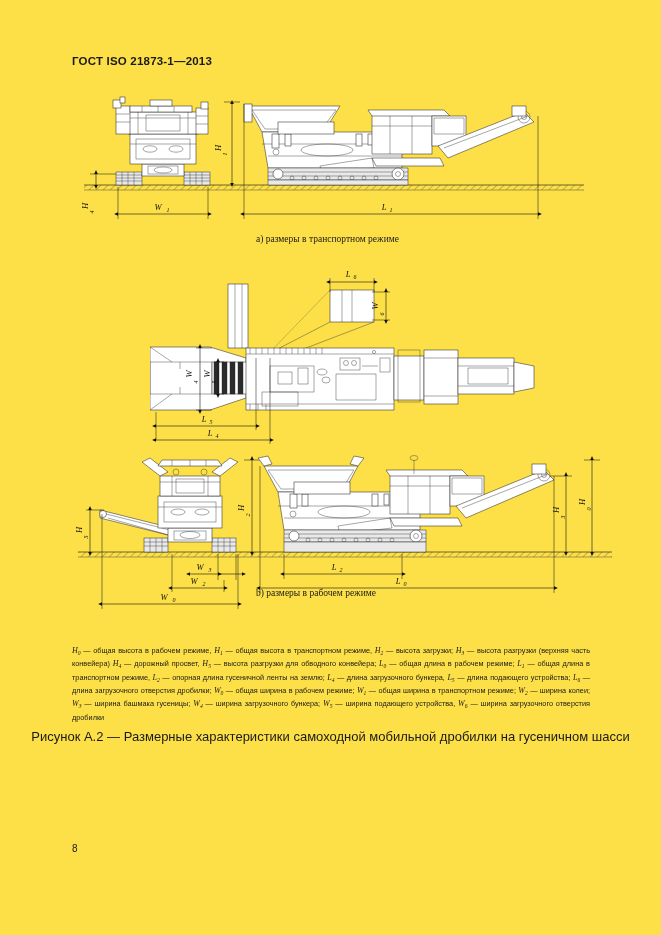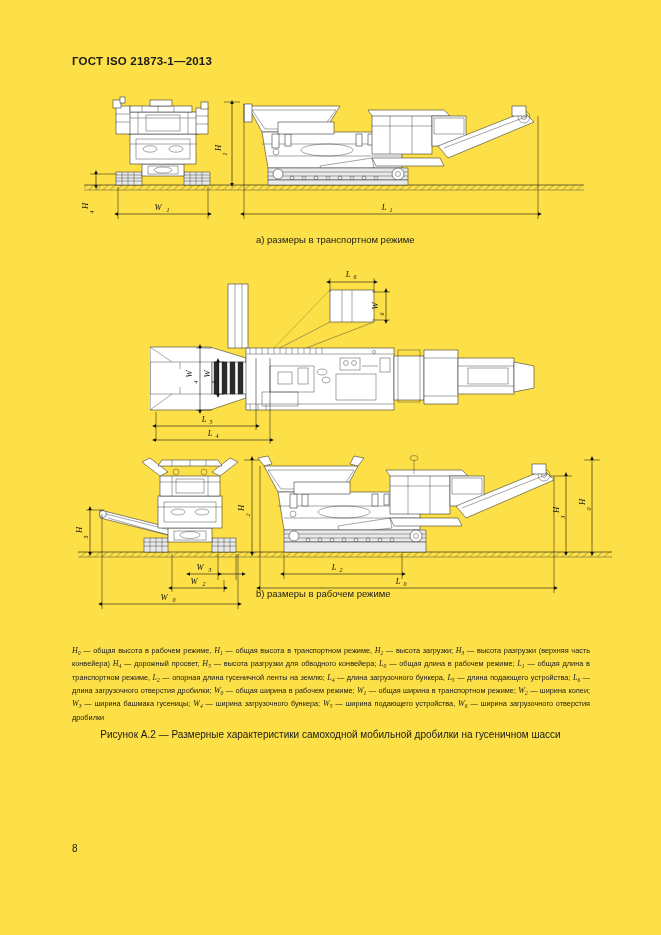--- a/index.html
+++ b/index.html
@@ -40,20 +40,21 @@
   #fig-b-top { left: 150px; top: 262px; width: 460px; height: 185px; }
   #fig-b-bottom { left: 72px; top: 452px; width: 545px; height: 165px; }
 
   .figure-block svg { display: block; }
 
   
   .sub-caption {
     position: absolute;
     font-size: 9.5px;
     white-space: nowrap;
+    font-family: Liberation Serif, serif;
   }
   #caption-a { left: 256px; top: 234px; }
   #caption-b { left: 256px; top: 588px; }
 
   
   .legend {
     position: absolute;
     left: 72px;
     top: 646px;
     width: 518px;
@@ -73,21 +74,21 @@
     font-family: "Liberation Serif", serif;
   }
 
   
   .fig-caption {
     position: absolute;
     left: 0;
     top: 729px;
     width: 661px;
     text-align: center;
-    font-size: 10px;
+    font-size: 13px;
   }
 
   
   .page-number {
     position: absolute;
     left: 72px;
     top: 843px;
     font-size: 10px;
   }
   .ln-thin { stroke: #3a3a3a; fill: none; stroke-width: 0.45; }

